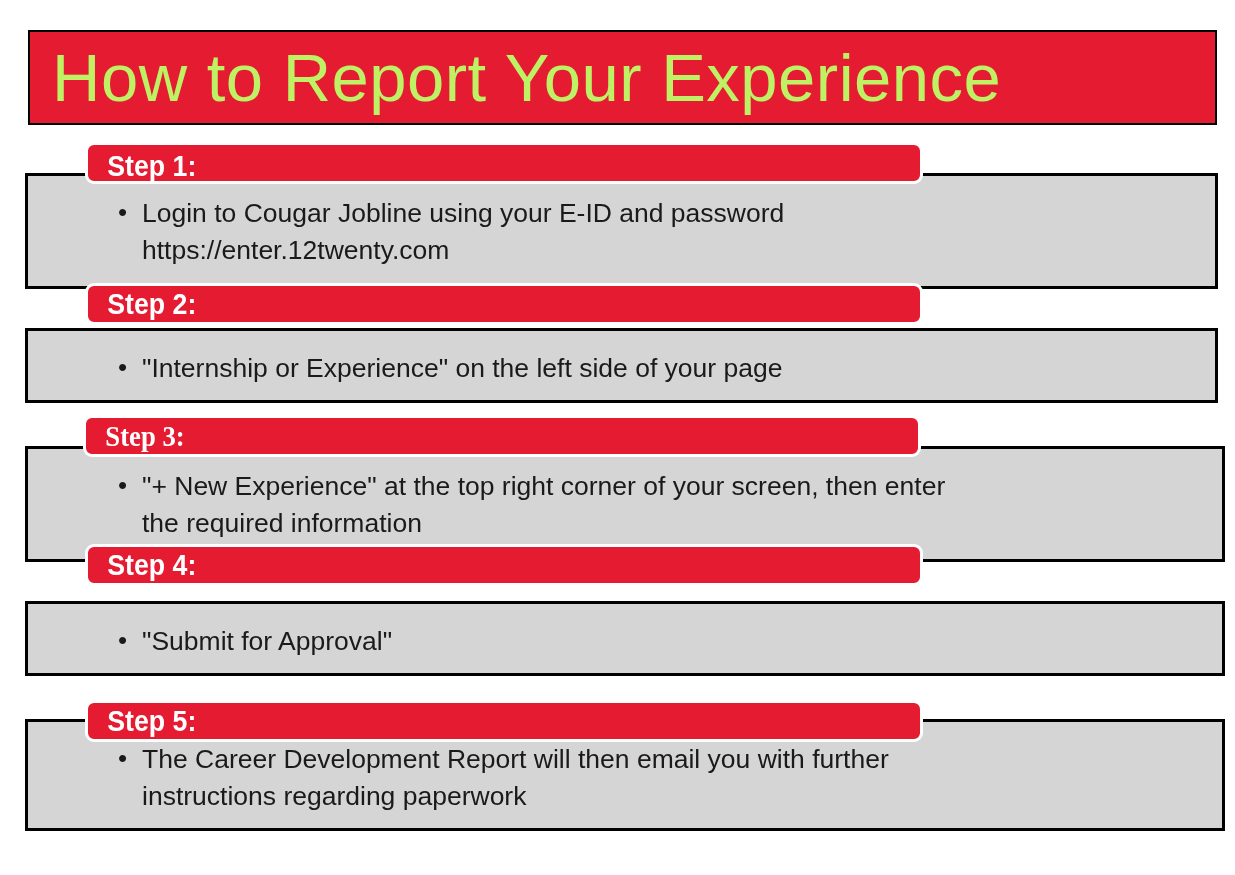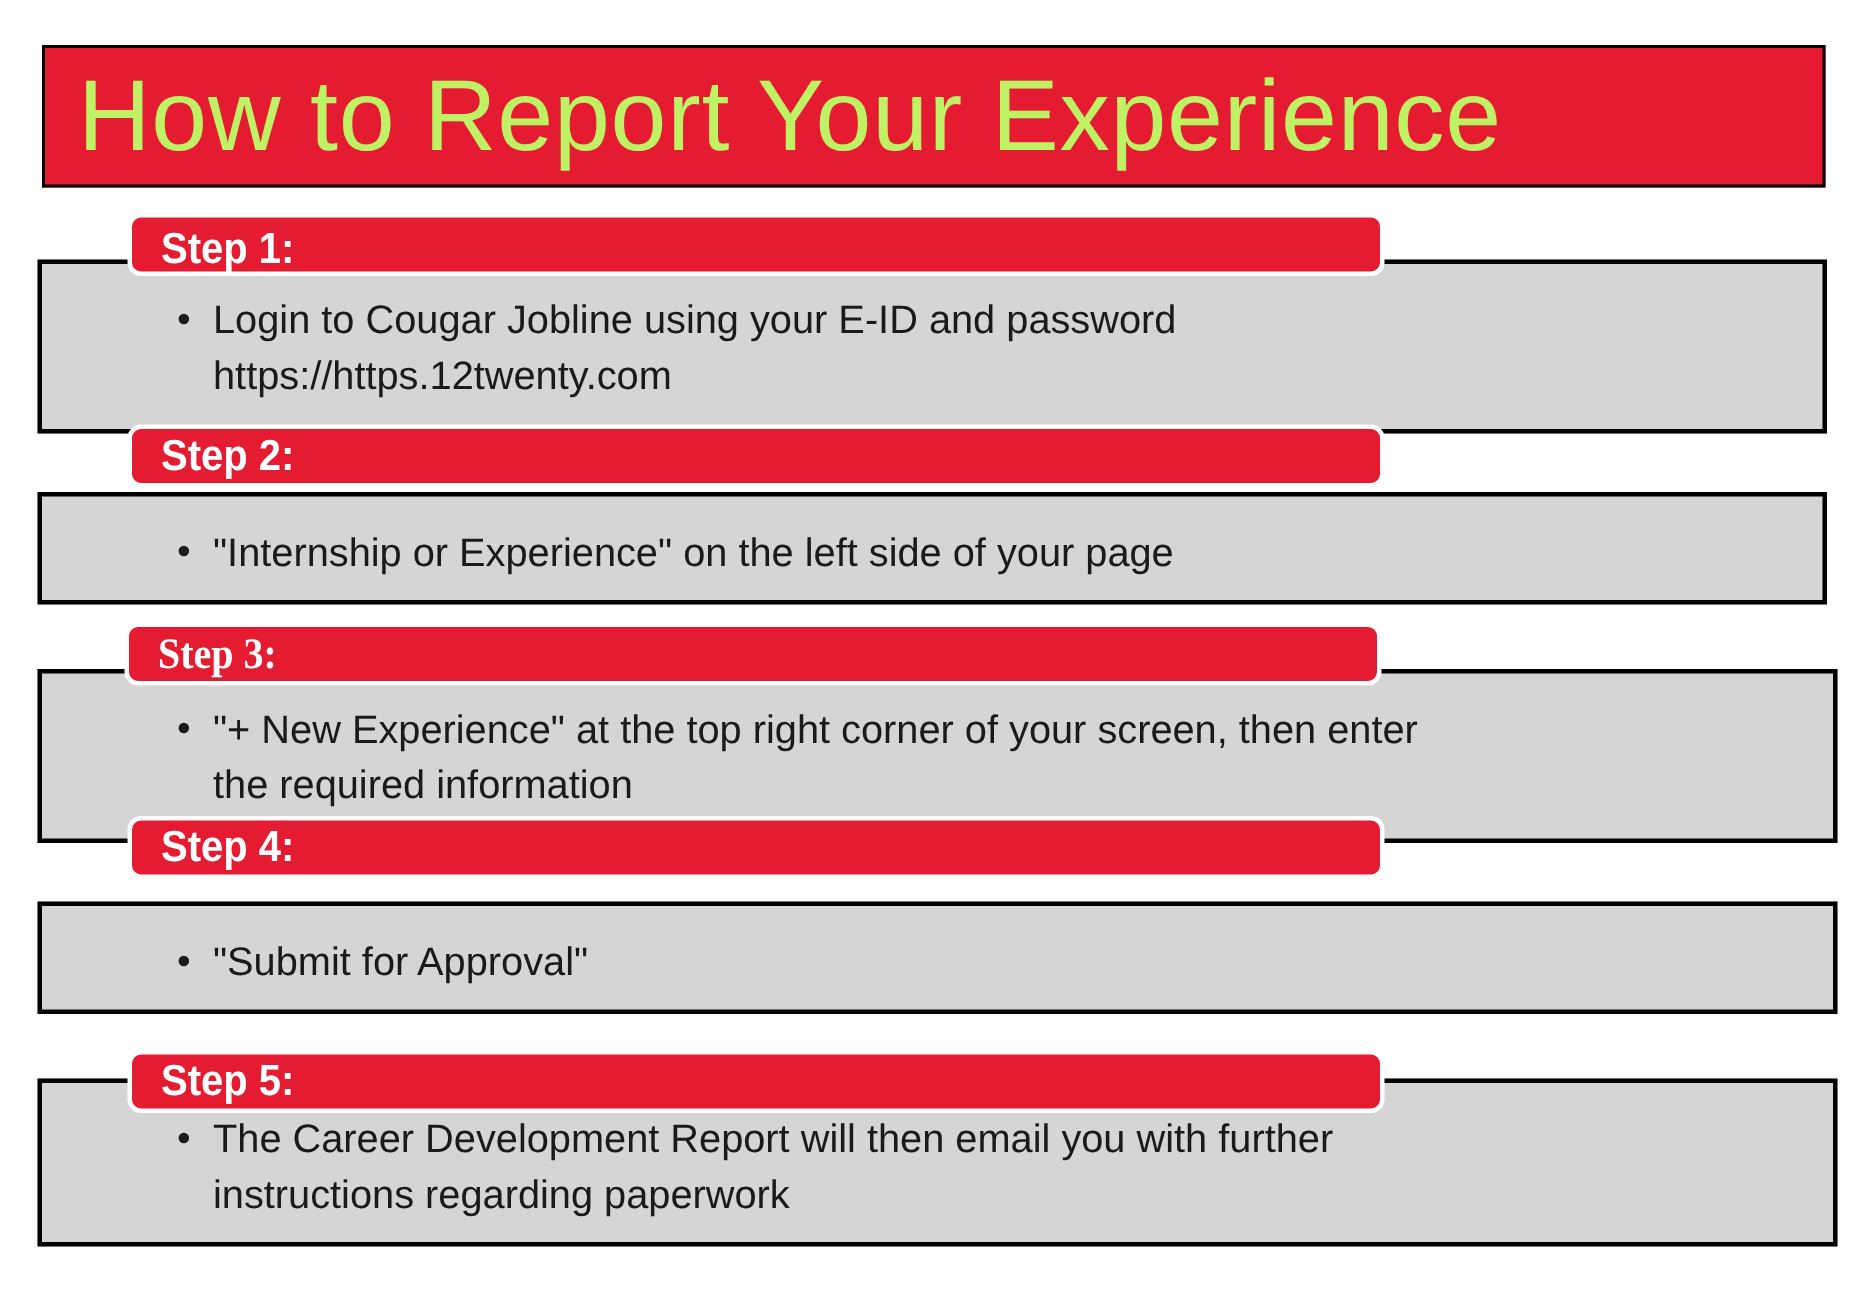--- a/index.html
+++ b/index.html
@@ -102,21 +102,21 @@
 
 <div class="step-block">
   <div class="step-body" style="left:25px; top:173px; width:1193px; height:116px;"></div>
   <div class="step-header" style="left:85px; top:142px; width:838px; height:42px;align-items:flex-end;">
     <span class="step-header-label">Step 1:</span>
   </div>
   <div class="step-content" style="left:118px; top:195px; width:1060px;">
     <div class="bullet-row">
       <span class="bullet-mark">•</span>
       <span class="bullet-text">Login to Cougar Jobline using your E-ID and password
-https://https.12twenty.com</span>
+https://enter.12twenty.com</span>
     </div>
   </div>
 </div>
 
 <div class="step-block">
   <div class="step-body" style="left:25px; top:328px; width:1193px; height:75px;"></div>
   <div class="step-header" style="left:85px; top:283px; width:838px; height:42px;">
     <span class="step-header-label">Step 2:</span>
   </div>
   <div class="step-content" style="left:118px; top:350px; width:1060px;">

